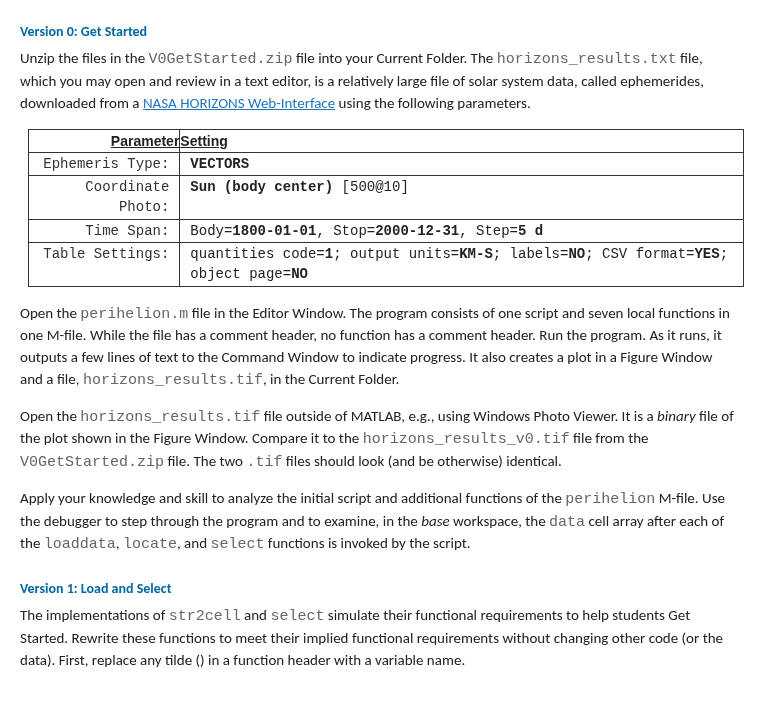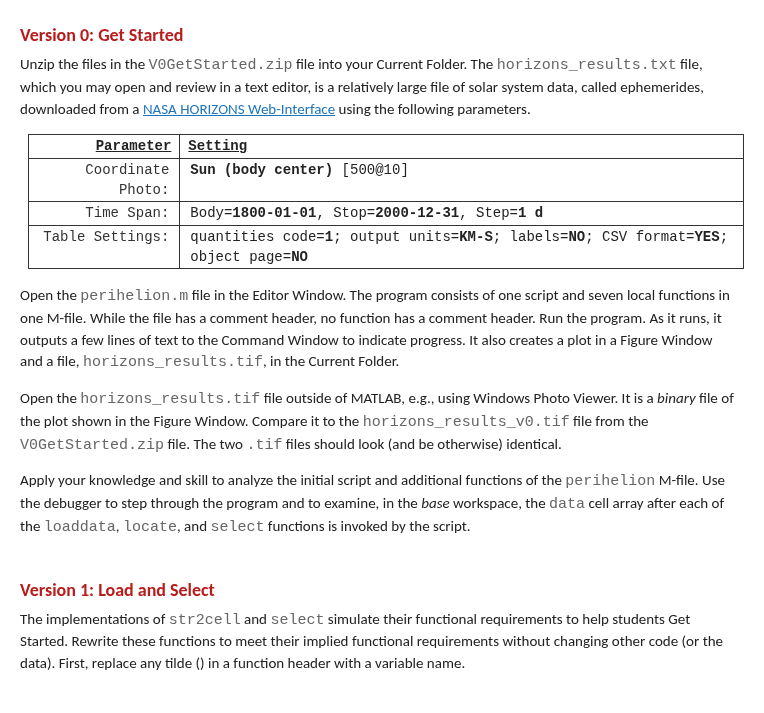--- a/index.html
+++ b/index.html
@@ -6,39 +6,39 @@
     font-family: Calibri, "Segoe UI", Arial, sans-serif;
     font-size: 15px;
     color: #222;
     margin: 0;
     padding: 16px 20px;
     width: 764px;
     box-sizing: border-box;
     line-height: 1.45;
   }
   h2.section {
-    color: #b91c1c;
+    color: #0369a1;
     font-weight: 600;
-    font-size: 18px;
+    font-size: 14px;
     margin: 6px 0 4px 0;
   }
   p { margin: 6px 8px 14px 0; }
   .code { font-family: "Courier New", monospace; color: #666; }
   a.link { color: #1F75BD; text-decoration: underline; }
   em.ital { font-style: italic; }
   table.params {
     border-collapse: collapse;
     margin: 4px 0 16px 8px;
     font-family: "Courier New", monospace;
     font-size: 14px;
   }
   table.params th {
     border: 1px solid #333;
-    padding: 1px 8px;
-    font-family: Liberation Mono, monospace;
+    padding: 1px 0;
+    font-family: Liberation Sans, sans-serif;
     font-weight: 600;
     text-decoration: underline;
     text-align: left;
   }
   table.params th.pcol { text-align: right; }
   table.params td {
     border: 1px solid #333;
     padding: 1px 10px;
     vertical-align: top;
   }
@@ -54,43 +54,47 @@
   <span>Unzip the files in the </span><span class="code">V0GetStarted.zip</span><span> file into your Current Folder. The </span><span class="code">horizons_results.txt</span><span> file, which you may open and review in a text editor, is a relatively large file of solar system data, called ephemerides, downloaded from a </span><a href="#" class="link">NASA HORIZONS Web-Interface</a><span> using the following parameters.</span>
 </p>
 
 <table class="params">
   <tbody>
       <tr>
     <th class="pcol">Parameter</th>
     <th>Setting</th>
   </tr>
   <tr>
+    <td class="pcol">Ephemeris Type:</td>
+    <td><span class="b">VECTORS</span></td>
+  </tr>
+  <tr>
     <td class="pcol">Coordinate Photo:</td>
     <td><span class="b">Sun (body center)</span><span> [500@10]</span></td>
   </tr>
   <tr>
     <td class="pcol">Time Span:</td>
-    <td><span>Body=</span><span class="b">1800-01-01</span><span>, Stop=</span><span class="b">2000-12-31</span><span>, Step=</span><span class="b">1 d</span></td>
+    <td><span>Body=</span><span class="b">1800-01-01</span><span>, Stop=</span><span class="b">2000-12-31</span><span>, Step=</span><span class="b">5 d</span></td>
   </tr>
   <tr>
     <td class="pcol">Table Settings:</td>
     <td><span>quantities code=</span><span class="b">1</span><span>; output units=</span><span class="b">KM-S</span><span>; labels=</span><span class="b">NO</span><span>; CSV format=</span><span class="b">YES</span><span>; object page=</span><span class="b">NO</span></td>
   </tr>
 </tbody>
   </table>
 
 <p>
   <span>Open the </span><span class="code">perihelion.m</span><span> file in the Editor Window. The program consists of one script and seven local functions in one M-file. While the file has a comment header, no function has a comment header. Run the program. As it runs, it outputs a few lines of text to the Command Window to indicate progress. It also creates a plot in a Figure Window and a file, </span><span class="code">horizons_results.tif</span><span>, in the Current Folder.</span>
 </p>
 
 <p>
   <span>Open the </span><span class="code">horizons_results.tif</span><span> file outside of MATLAB, e.g., using Windows Photo Viewer. It is a </span><em class="ital">binary</em><span> file of the plot shown in the Figure Window. Compare it to the </span><span class="code">horizons_results_v0.tif</span><span> file from the </span><span class="code">V0GetStarted.zip</span><span> file. The two </span><span class="code">.tif</span><span> files should look (and be otherwise) identical.</span>
 </p>
 
 <p>
   <span>Apply your knowledge and skill to analyze the initial script and additional functions of the </span><span class="code">perihelion</span><span> M-file. Use the debugger to step through the program and to examine, in the </span><em class="ital">base</em><span> workspace, the </span><span class="code">data</span><span> cell array after each of the </span><span class="code">loaddata</span><span>, </span><span class="code">locate</span><span>, and </span><span class="code">select</span><span> functions is invoked by the script.</span>
 </p>
 
-<h2 class="section" style="margin-top:38px;">Version 1: Load and Select</h2>
+<h2 class="section" style="margin-top:23px;">Version 1: Load and Select</h2>
 
 <p>
   <span>The implementations of </span><span class="code">str2cell</span><span> and </span><span class="code">select</span><span> simulate their functional requirements to help students Get Started. Rewrite these functions to meet their implied functional requirements without changing other code (or the data). First, replace any tilde (</span><span>) in a function header with a variable name.</span>
 </p>
 
 </body></html>

